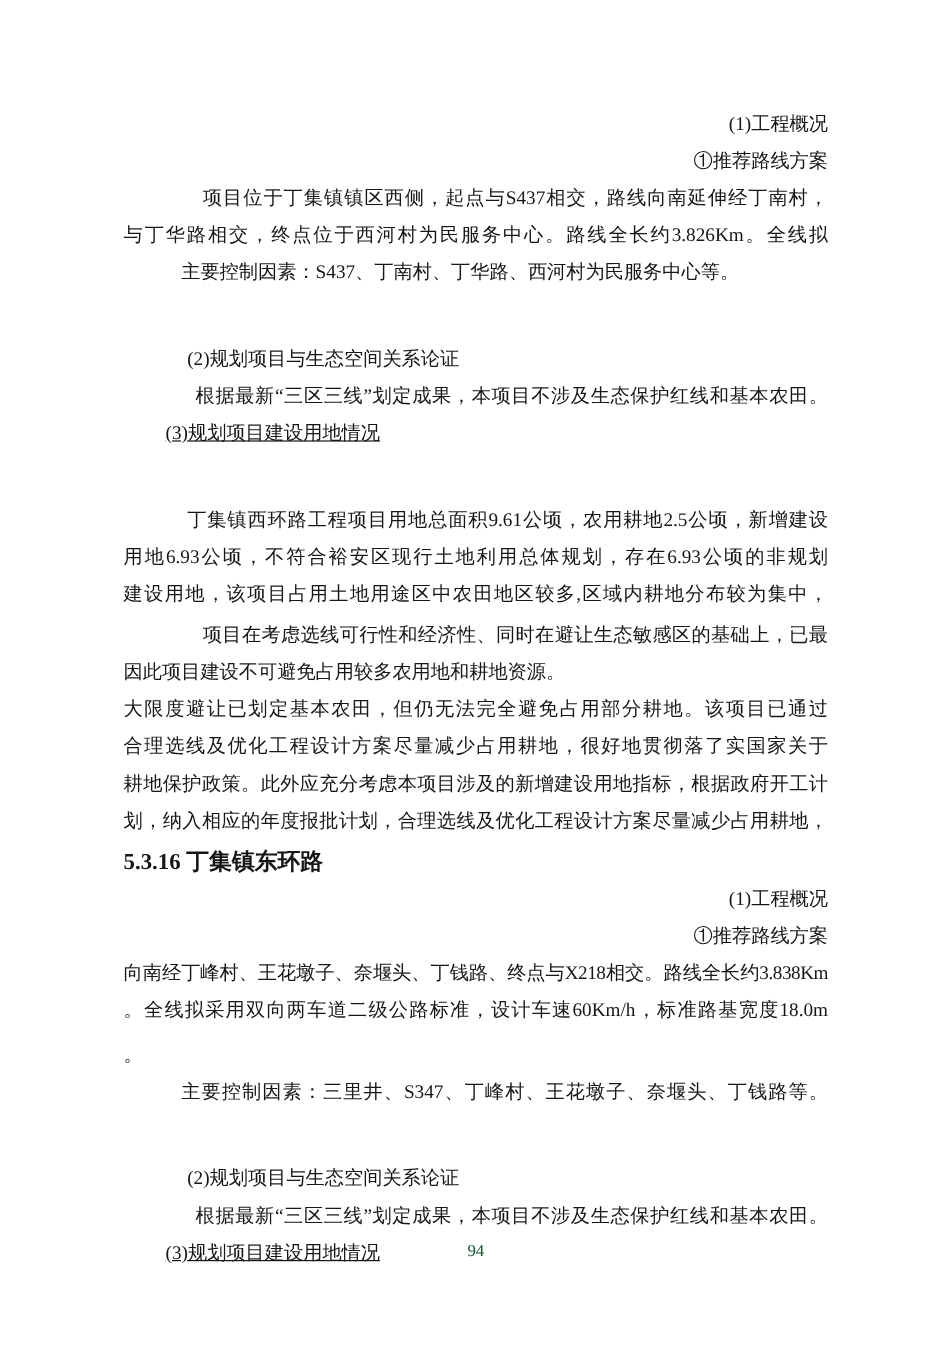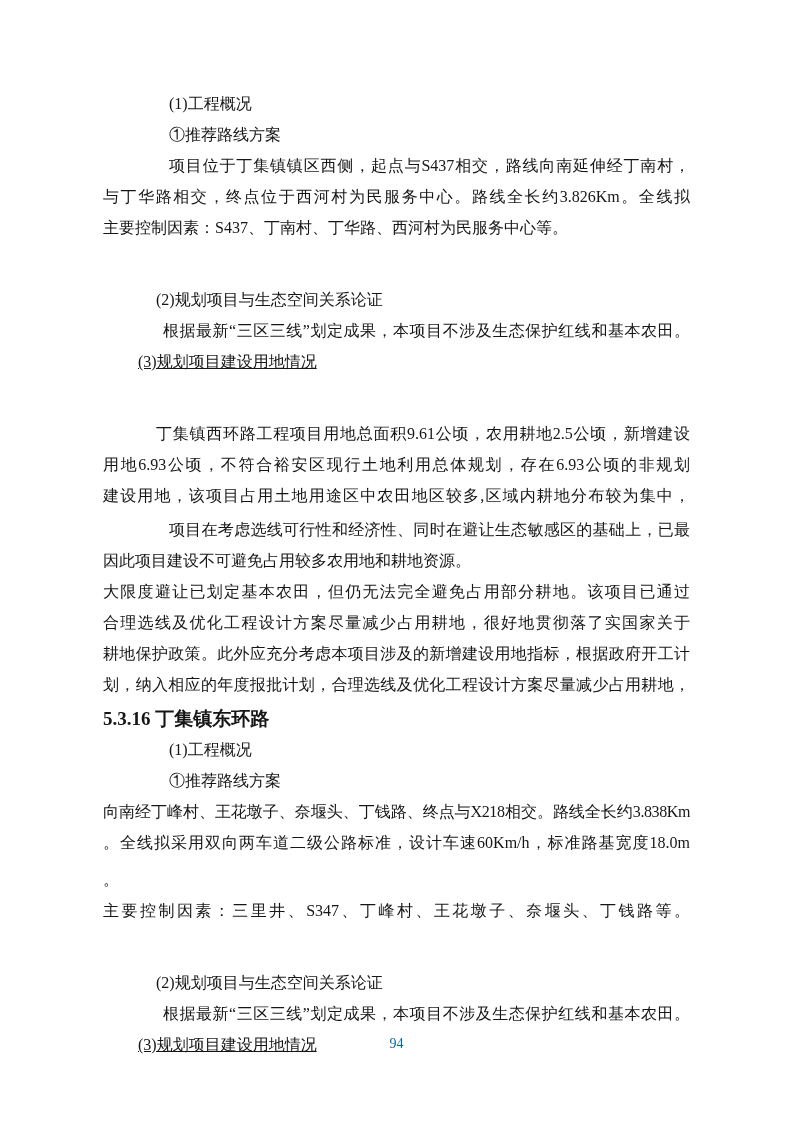--- a/index.html
+++ b/index.html
@@ -27,40 +27,40 @@
     line-height: 31px;
     font-size: 16px;
     white-space: pre-wrap;
   }
   
   .j {
     text-align: justify;
     text-align-last: justify;
   }
   .tight { letter-spacing: -0.4px; }
-  .ind-a { margin-left: 66px; }  
-  .ind-b { }  
+  .ind-a { margin-left: 66px; text-align: right; }  
+  .ind-b { margin-left: 48px; }  
   .ind-c { margin-left: 53px; margin-top: 41px; }  
   .ind-d { margin-left: 60px; }  
   .ind-e { margin-left: 35px; text-decoration: underline; }  
   .sp3 { margin-top: 3px; }
   .sp6 { margin-top: 6px; }
   .heading {
     font-weight: bold;
     font-size: 19px;
   }
   .footer {
     position: absolute;
     top: 1034px;
     left: 0;
     width: 100%;
     text-align: center;
     font-size: 14px;
     line-height: 20px;
-    color: #0369a1;
+    color: #14532d;
   }
 </style>
 </head>
 <body>
 
 <div class="page">
   <div class="content">
     <div class="ln ind-a">(1)工程概况</div>
     <div class="ln ind-a">①推荐路线方案</div>
     <div class="ln ind-a j">项目位于丁集镇镇区西侧，起点与S437相交，路线向南延伸经丁南村，</div>

